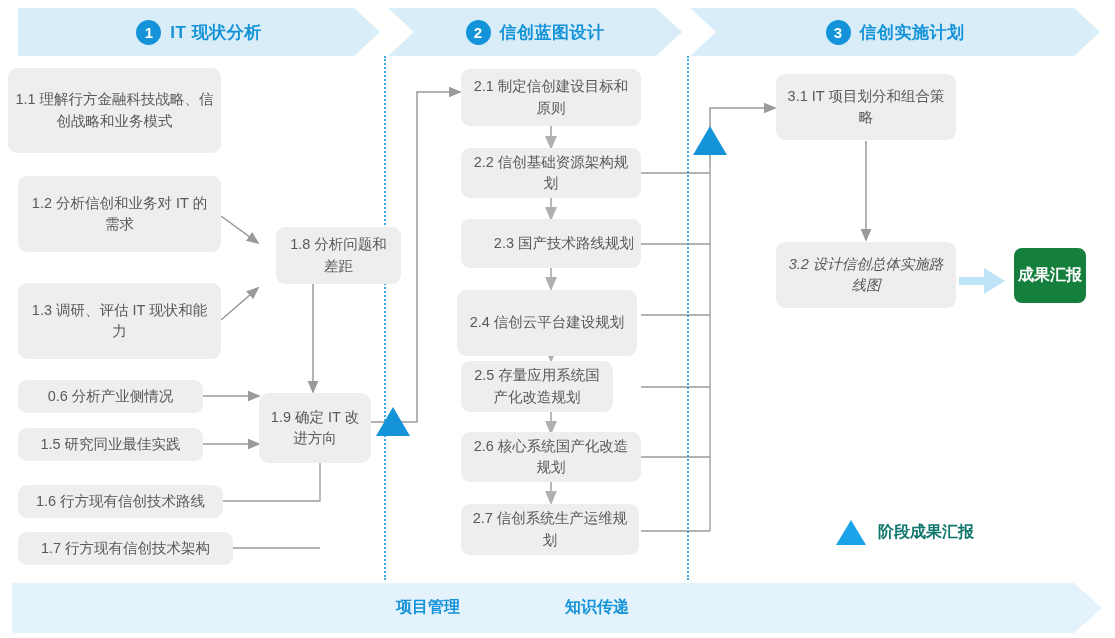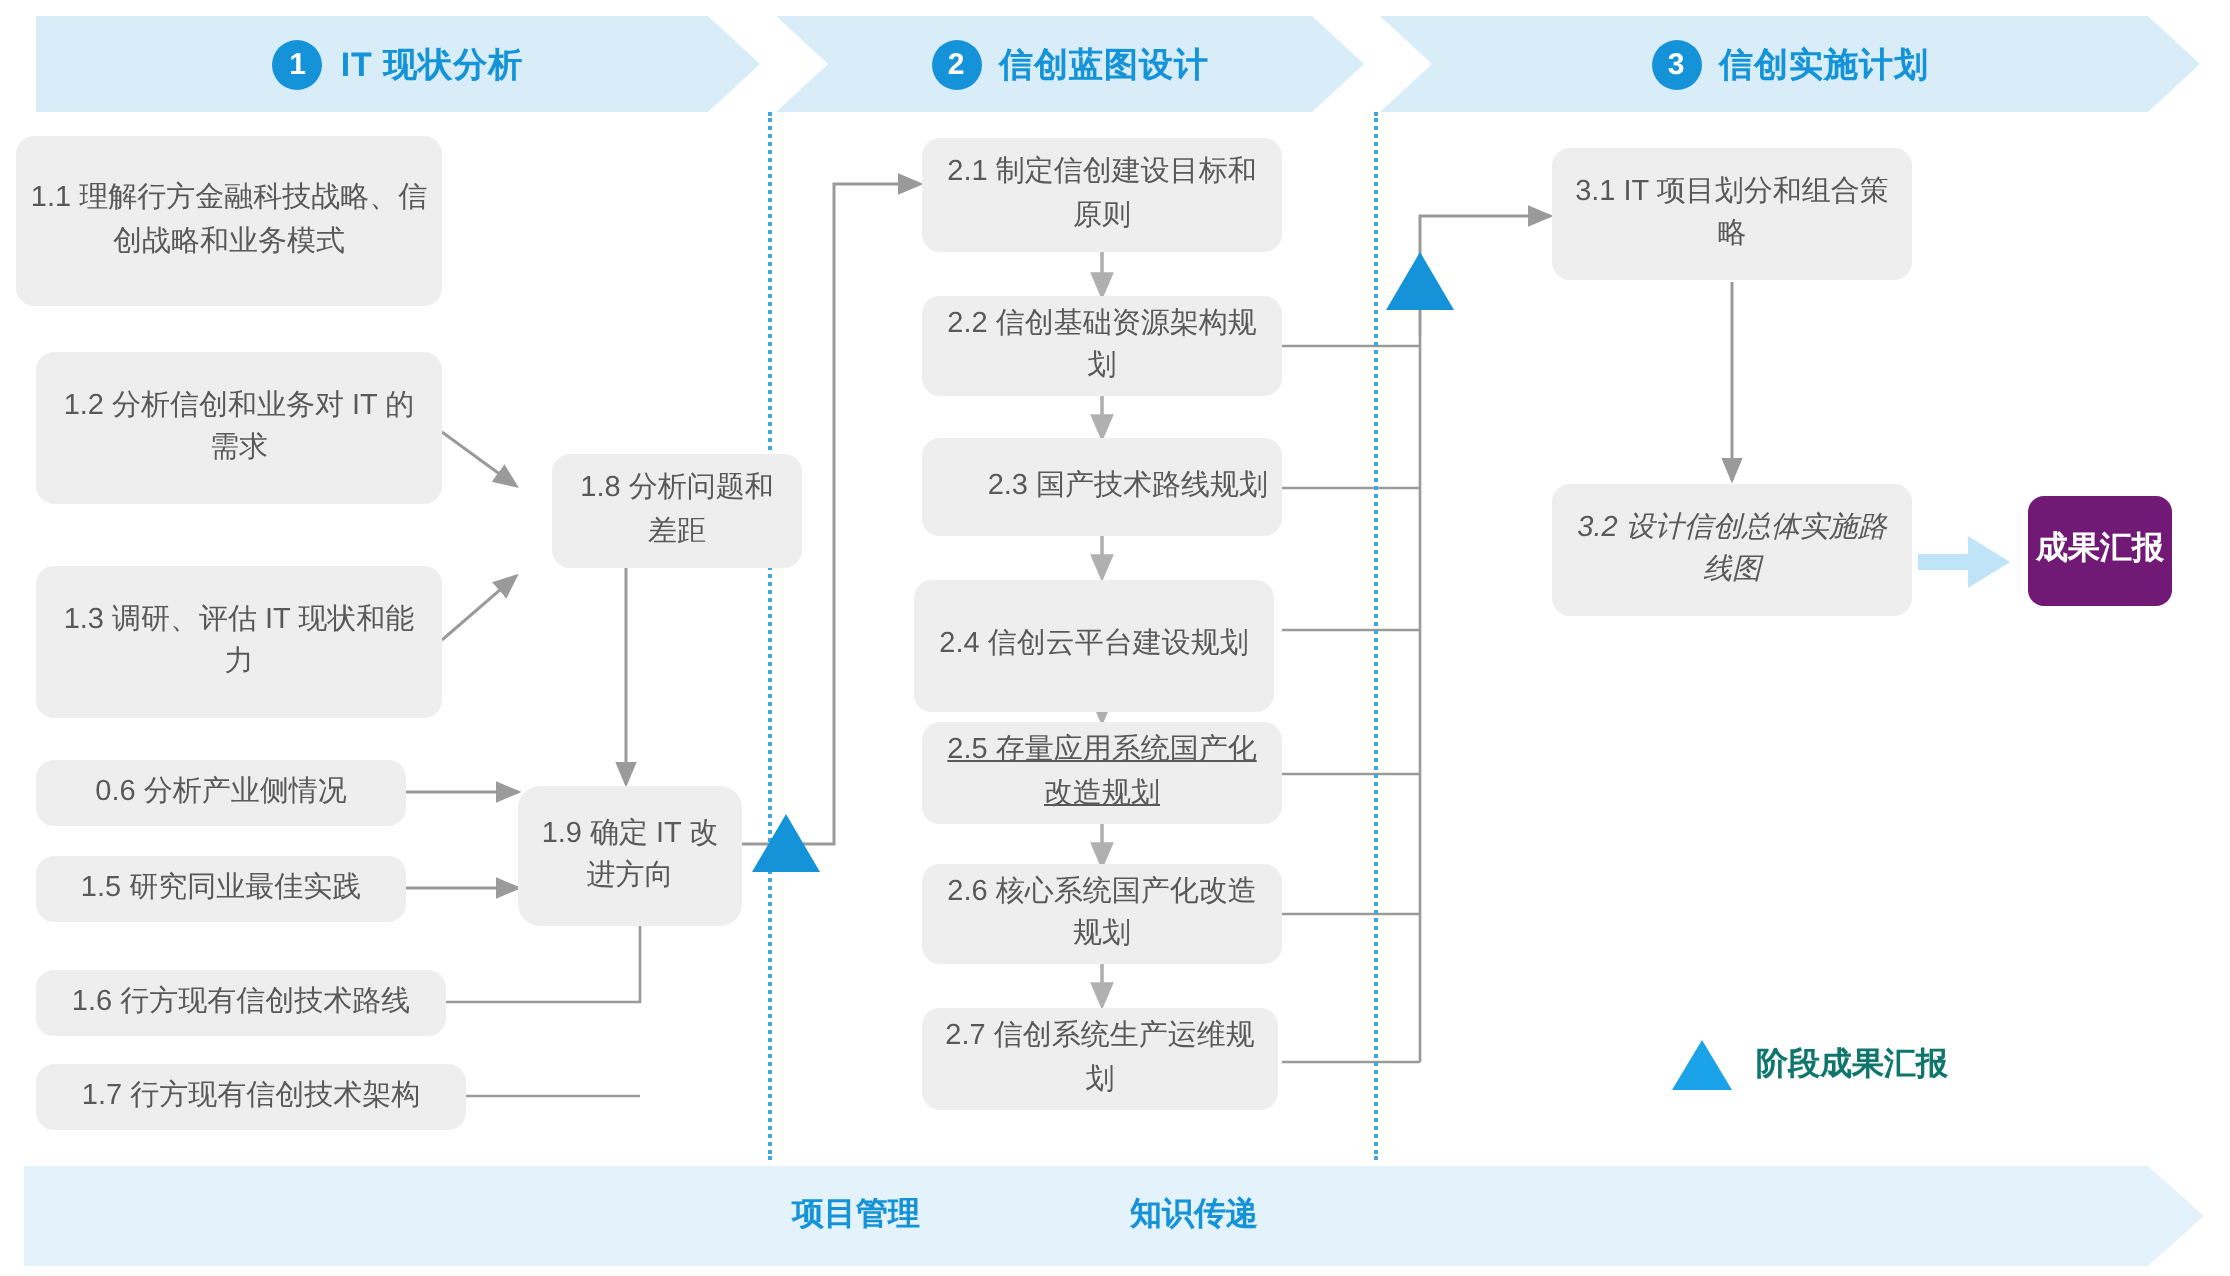--- a/index.html
+++ b/index.html
@@ -70,21 +70,21 @@
     display:flex;align-items:center;justify-content:center;
     text-align:center;
     padding:0 7px;
     box-sizing:border-box;
   }
   .box span{display:block;}
 
   
   .result-chip{
     position:absolute;
-    background:#701a75;
+    background:#15803d;
     border-radius:8px;
     color:#ffffff;
     font-size:16px;font-weight:bold;line-height:1.3;
     display:flex;align-items:center;justify-content:center;text-align:center;
   }
 
   
   .tri{
     position:absolute;width:0;height:0;
     border-left:17px solid transparent;
@@ -216,21 +216,21 @@
   </div>
   <div class="box" style="left:461px;top:148px;width:180px;height:50px;">
     <span>2.2 信创基础资源架构规划</span>
   </div>
   <div class="box" style="left:461px;top:219px;width:180px;height:49px;justify-content:flex-end;">
     <span>2.3 国产技术路线规划</span>
   </div>
   <div class="box" style="left:457px;top:290px;width:180px;height:66px;">
     <span>2.4 信创云平台建设规划</span>
   </div>
-  <div class="box" style="left:461px;top:361px;width:180px;height:51px;text-decoration:underline;">
+  <div class="box" style="left:461px;top:361px;width:152px;height:51px;">
     <span>2.5 存量应用系统国产化改造规划</span>
   </div>
   <div class="box" style="left:461px;top:432px;width:180px;height:50px;">
     <span>2.6 核心系统国产化改造规划</span>
   </div>
   <div class="box" style="left:461px;top:504px;width:178px;height:51px;">
     <span>2.7 信创系统生产运维规划</span>
   </div>
 
   <div class="box" style="left:776px;top:74px;width:180px;height:66px;">

